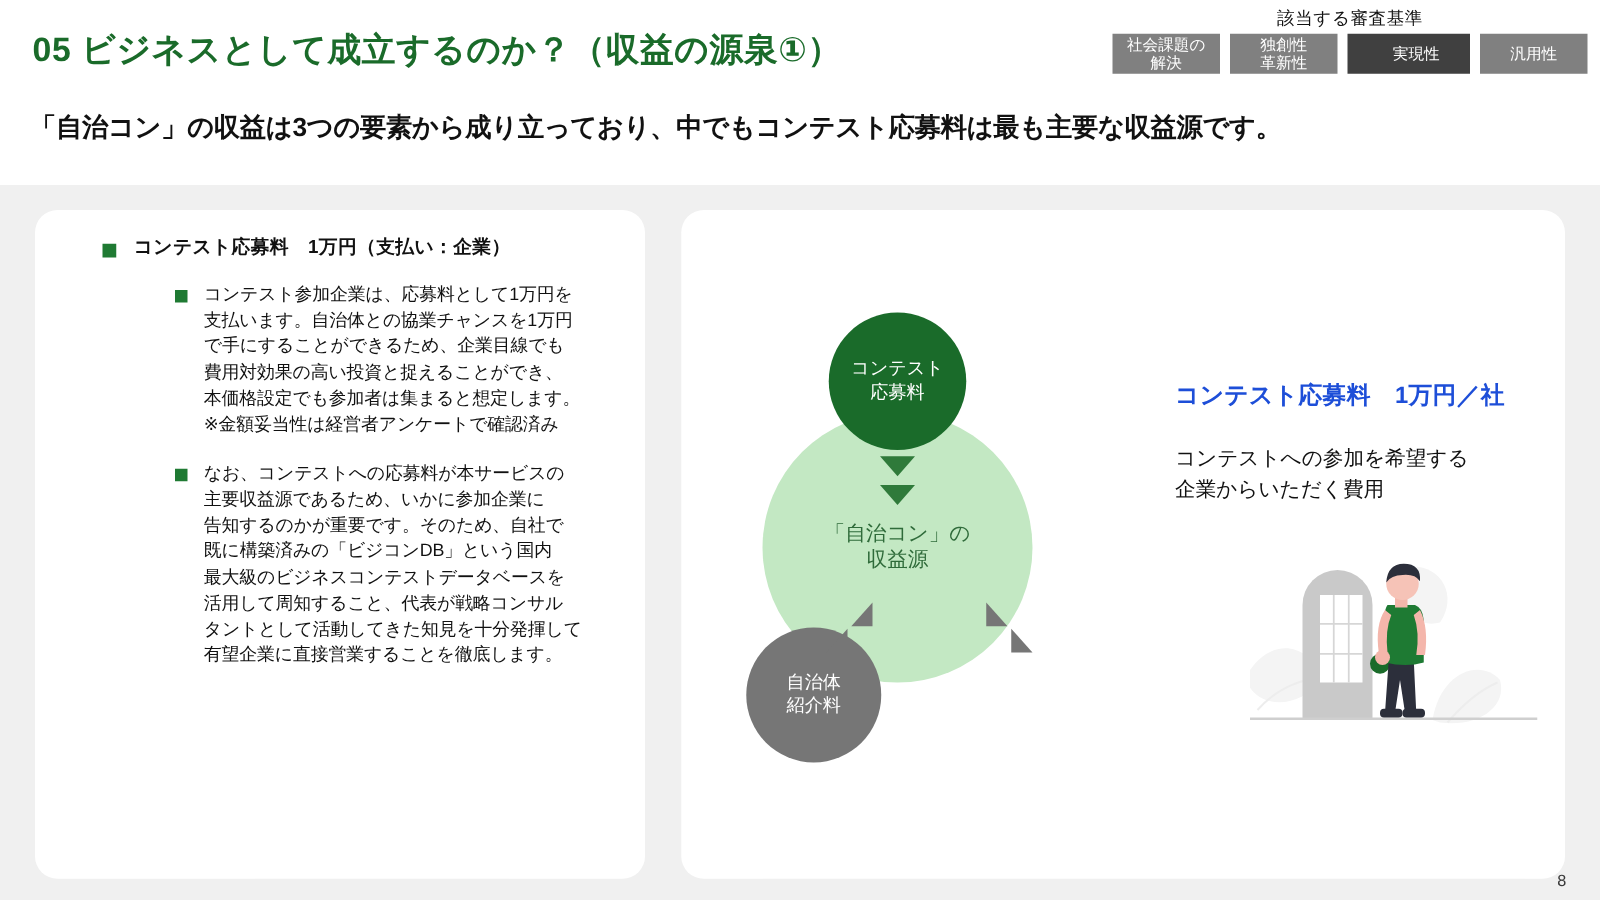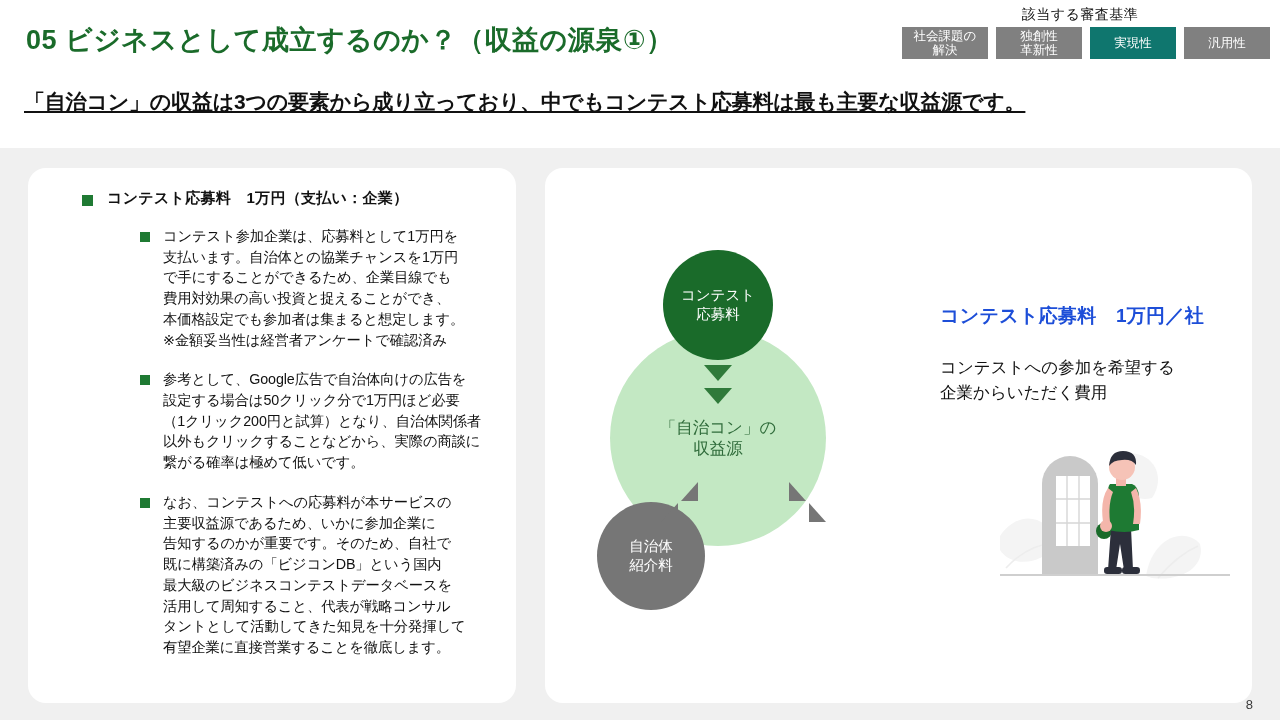--- a/index.html
+++ b/index.html
@@ -57,32 +57,31 @@
     height: 32px;
     display: flex;
     align-items: center;
     justify-content: center;
     text-align: center;
     color: #ffffff;
     font-size: 12.5px;
     line-height: 1.12;
     background: #808080;
   }
-  .badge.active { background: #0f766e; }
+  .badge.active { background: #404040; padding-left: 12px; }
   .badge span { display: block; }
 
   #subtitle {
     position: absolute;
     left: 24px; top: 88px;
     font-size: 21px;
     font-weight: bold;
     color: #111111;
     letter-spacing: -0.2px;
     white-space: nowrap;
-    text-decoration: underline;
   }
 
   
   #body-bg {
     position: absolute;
     left: 0; top: 148px;
     width: 1280px; height: 572px;
     background: #f0f0f0;
   }
 
@@ -310,30 +309,20 @@
 支払います。自治体との協業チャンスを1万円
 で手にすることができるため、企業目線でも
 費用対効果の高い投資と捉えることができ、
 本価格設定でも参加者は集まると想定します。
 ※金額妥当性は経営者アンケートで確認済み</span>
     </div>
   </div>
   <div class="sub-item">
     <div class="bullet-row">
       <span class="sq lv2"></span>
-      <span class="txt">参考として、Google広告で自治体向けの広告を
-設定する場合は50クリック分で1万円ほど必要
-（1クリック200円と試算）となり、自治体関係者
-以外もクリックすることなどから、実際の商談に
-繋がる確率は極めて低いです。</span>
-    </div>
-  </div>
-  <div class="sub-item">
-    <div class="bullet-row">
-      <span class="sq lv2"></span>
       <span class="txt">なお、コンテストへの応募料が本サービスの
 主要収益源であるため、いかに参加企業に
 告知するのかが重要です。そのため、自社で
 既に構築済みの「ビジコンDB」という国内
 最大級のビジネスコンテストデータベースを
 活用して周知すること、代表が戦略コンサル
 タントとして活動してきた知見を十分発揮して
 有望企業に直接営業することを徹底します。</span>
     </div>
   </div>

